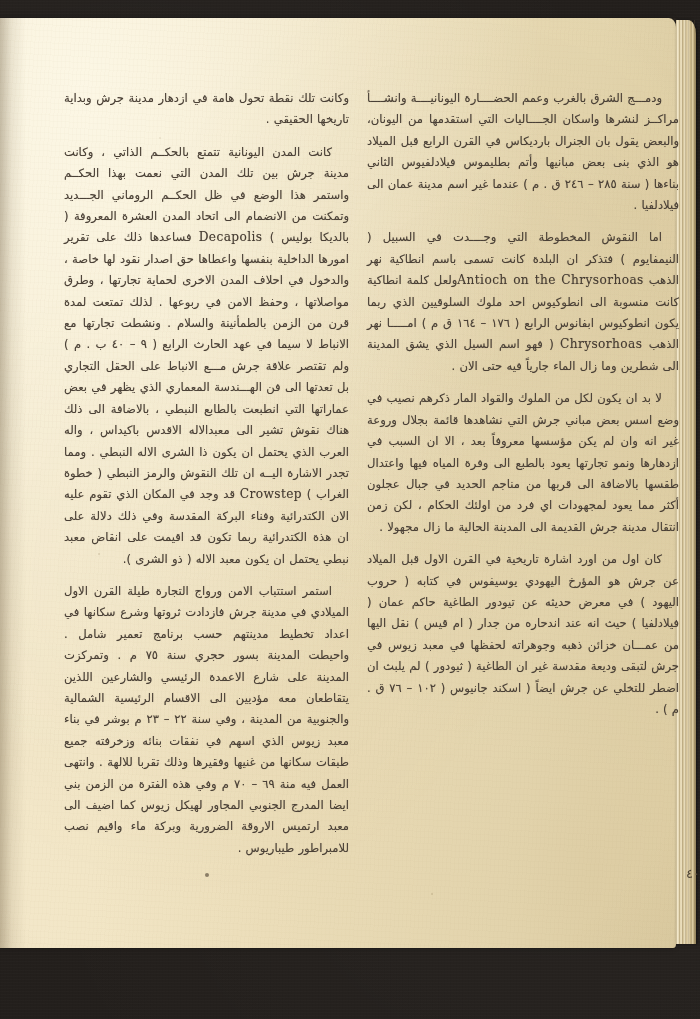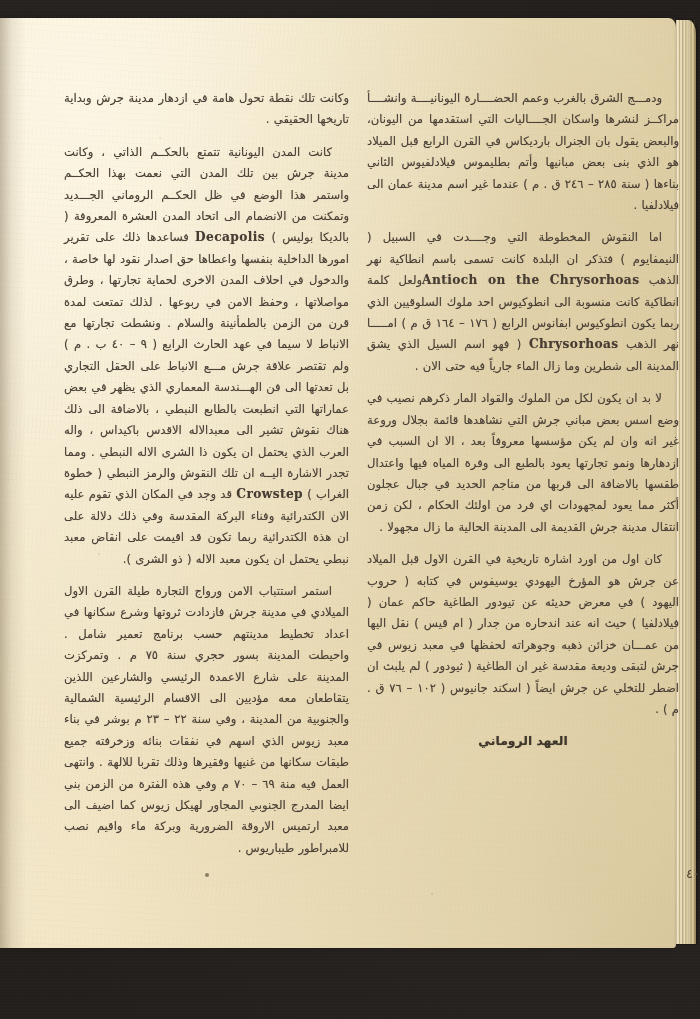--- a/index.html
+++ b/index.html
@@ -142,21 +142,20 @@
   }
   .para.no-indent{ text-indent: 0; }
 
   .latin{
     font-family: "DejaVu Serif", serif;
     font-size: 12.2px;
     letter-spacing: .4px;
     color: #463c32;
     direction: ltr;
     unicode-bidi: isolate;
-    font-weight: bold;
   }
 
   .section-head{
     margin: 13px 0 9px 0;
     text-align: center;
     text-align-last: center;
     font-family: "DejaVu Sans", sans-serif;
     font-size: 12.4px;
     font-weight: 700;
     color: #3f362c;
@@ -225,21 +224,20 @@
     <div class="col col-right">
 
       <p class="para">ودمـــج الشرق بالغرب وعمم الحضــــارة اليونانيــــة وانشــــأ مراكــز لنشرها واسكان الجــــاليات التي استقدمها من اليونان، والبعض يقول بان الجنرال بارديكاس في القرن الرابع قبل الميلاد هو الذي بنى بعض مبانيها وأتم بطليموس فيلادلفيوس الثاني بناءها ( سنة ٢٨٥ – ٢٤٦ ق . م ) عندما غير اسم مدينة عمان الى فيلادلفيا .</p>
 
       <p class="para"><span>اما النقوش المخطوطة التي وجــــدت في السبيل ( النيمفايوم ) فتذكر ان البلدة كانت تسمى باسم انطاكية نهر الذهب </span><span class="latin">Antioch on the Chrysorhoas</span><span>ولعل كلمة انطاكية كانت منسوبة الى انطوكيوس احد ملوك السلوقيين الذي ربما يكون انطوكيوس ابفانوس الرابع ( ١٧٦ – ١٦٤ ق م ) امـــــا نهر الذهب </span><span class="latin">Chrysorhoas</span><span> ( فهو اسم السيل الذي يشق المدينة الى شطرين وما زال الماء جارياً فيه حتى الان .</span></p>
 
       <p class="para">لا بد ان يكون لكل من الملوك والقواد المار ذكرهم نصيب في وضع اسس بعض مباني جرش التي نشاهدها قائمة بجلال وروعة غير انه وان لم يكن مؤسسها معروفاً بعد ، الا ان السبب في ازدهارها ونمو تجارتها يعود بالطبع الى وفرة المياه فيها واعتدال طقسها بالاضافة الى قربها من مناجم الحديد في جبال عجلون أكثر مما يعود لمجهودات اي فرد من اولئك الحكام ، لكن زمن انتقال مدينة جرش القديمة الى المدينة الحالية ما زال مجهولا .</p>
 
       <p class="para">كان اول من اورد اشارة تاريخية في القرن الاول قبل الميلاد عن جرش هو المؤرخ اليهودي يوسيفوس في كتابه ( حروب اليهود ) في معرض حديثه عن تيودور الطاغية حاكم عمان ( فيلادلفيا ) حيث انه عند اندحاره من جدار ( ام قيس ) نقل اليها من عمـــان خزائن ذهبه وجوهراته لحفظها في معبد زيوس في جرش لتبقى وديعة مقدسة غير ان الطاغية ( ثيودور ) لم يلبث ان اضطر للتخلي عن جرش ايضاً ( اسكند جانيوس ( ١٠٢ – ٧٦ ق . م ) .</p>
 
-      <h2 class="section-head">العهد الروماني</h2>
 
     </div>
 
     <div class="col col-left">
 
       <p class="para no-indent">وكانت تلك نقطة تحول هامة في ازدهار مدينة جرش وبداية تاريخها الحقيقي .</p>
 
       <p class="para"><span>كانت المدن اليونانية تتمتع بالحكــم الذاتي ، وكانت مدينة جرش بين تلك المدن التي نعمت بهذا الحكــم واستمر هذا الوضع في ظل الحكــم الروماني الجـــديد وتمكنت من الانضمام الى اتحاد المدن العشرة المعروفة ( بالديكا بوليس ) </span><span class="latin">Decapolis</span><span> فساعدها ذلك على تقرير امورها الداخلية بنفسها واعطاها حق اصدار نقود لها خاصة ، والدخول في احلاف المدن الاخرى لحماية تجارتها ، وطرق مواصلاتها ، وحفظ الامن في ربوعها . لذلك تمتعت لمدة قرن من الزمن بالطمأنينة والسلام . ونشطت تجارتها مع الانباط لا سيما في عهد الحارث الرابع ( ٩ – ٤٠ ب . م ) ولم تقتصر علاقة جرش مـــع الانباط على الحقل التجاري بل تعدتها الى فن الهـــندسة المعماري الذي يظهر في بعض عماراتها التي انطبعت بالطابع النبطي ، بالاضافة الى ذلك هناك نقوش تشير الى معبدالاله الاقدس باكيداس ، واله العرب الذي يحتمل ان يكون ذا الشرى الاله النبطي . ومما تجدر الاشارة اليــه ان تلك النقوش والرمز النبطي ( خطوة الغراب ) </span><span class="latin">Crowstep</span><span> قد وجد في المكان الذي تقوم عليه الان الكتدرائية وفناء البركة المقدسة وفي ذلك دلالة على ان هذة الكتدرائية ربما تكون قد اقيمت على انقاض معبد نبطي يحتمل ان يكون معبد الاله ( ذو الشرى ).</span></p>
 
       <p class="para">استمر استتباب الامن ورواج التجارة طيلة القرن الاول الميلادي في مدينة جرش فازدادت ثروتها وشرع سكانها في اعداد تخطيط مدينتهم حسب برنامج تعمير شامل . واحيطت المدينة بسور حجري سنة ٧٥ م . وتمركزت المدينة على شارع الاعمدة الرئيسي والشارعين اللذين يتقاطعان معه مؤديين الى الاقسام الرئيسية الشمالية والجنوبية من المدينة ، وفي سنة ٢٢ – ٢٣ م بوشر في بناء معبد زيوس الذي اسهم في نفقات بنائه وزخرفته جميع طبقات سكانها من غنيها وفقيرها وذلك تقربا للالهة . وانتهى العمل فيه منة ٦٩ – ٧٠ م وفي هذه الفترة من الزمن بني ايضا المدرج الجنوبي المجاور لهيكل زيوس كما اضيف الى معبد ارتميس الاروقة الضرورية وبركة ماء واقيم نصب للامبراطور طيباريوس .</p>

